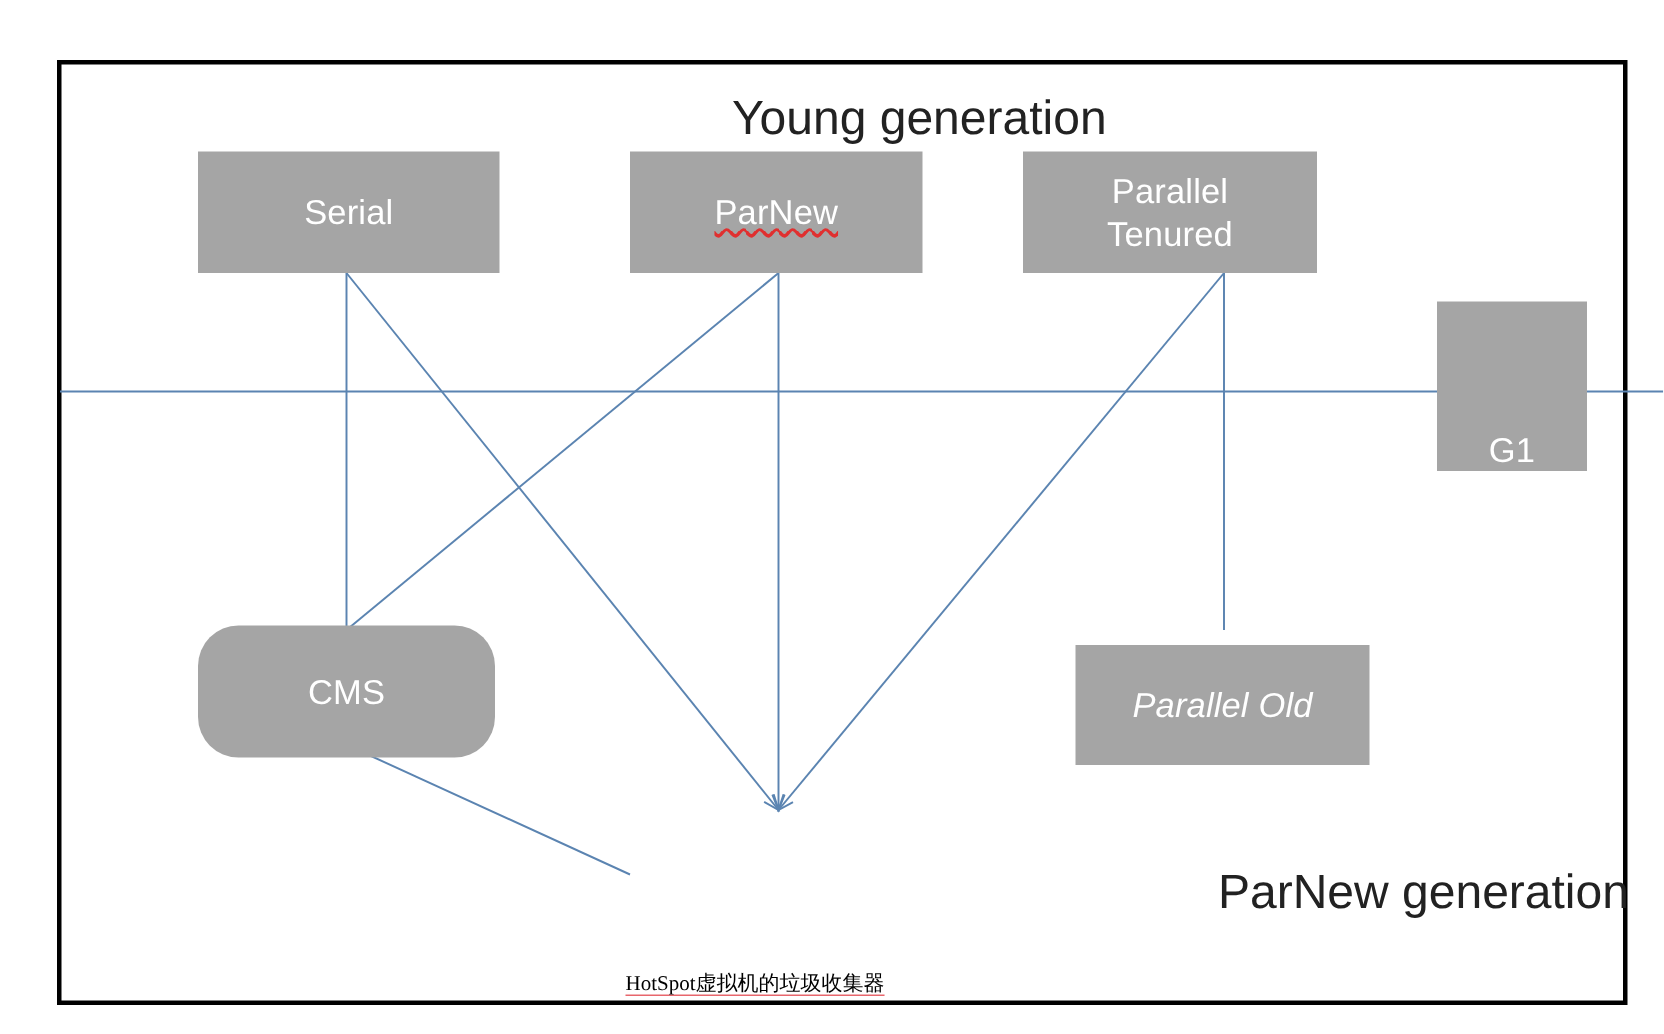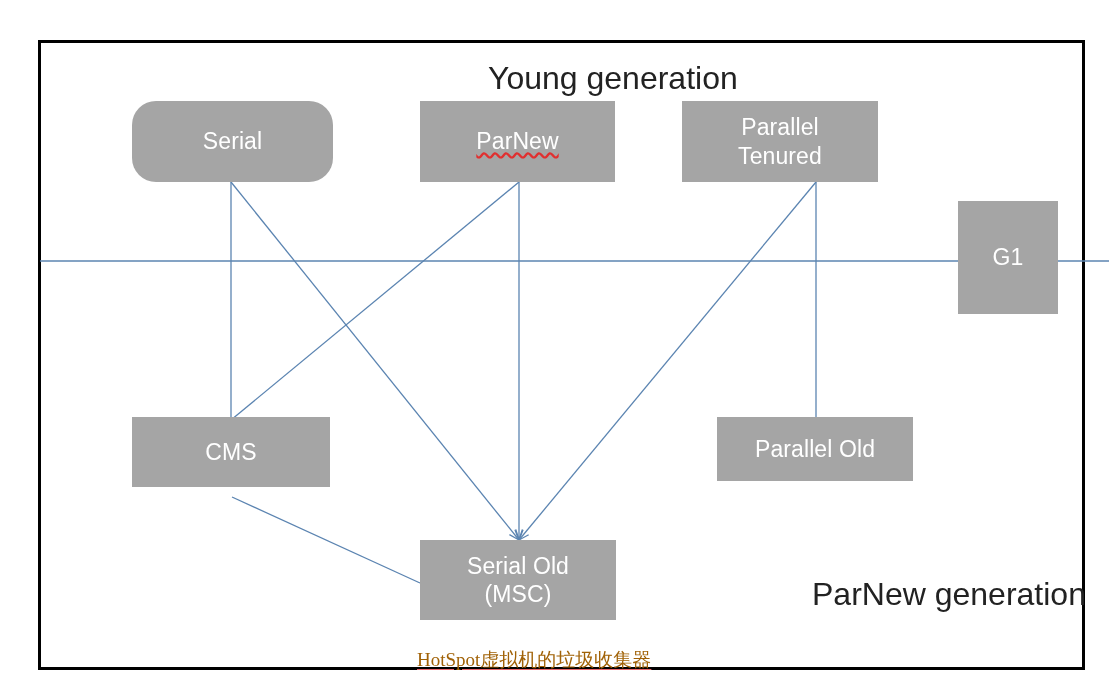--- a/index.html
+++ b/index.html
@@ -58,22 +58,22 @@
   }
   .plain-label {
     position: absolute;
     color: #222222;
     font-size: 32px;
     font-family: "Liberation Sans", sans-serif;
     white-space: nowrap;
   }
   #caption {
     position: absolute;
-    color: #a16207;
-    font-size: 19px;
+    color: #000000;
+    font-size: 14px;
     font-family: "Liberation Serif", serif;
     white-space: nowrap;
     text-decoration: underline;
     text-decoration-color: #e8666c;
     text-underline-offset: 3px;
   }
 </style>
 </head>
 <body>
 
@@ -90,49 +90,45 @@
         <polyline points="514.9198748364572,529.7846890086583 519,540 523.0801251635428,529.7846890086583" fill="none" stroke="#5b84b1" stroke-width="1.3"></polyline>
         <line x1="519" y1="182" x2="231" y2="420" stroke="#5b84b1" stroke-width="1.3"></line>
         <line x1="816" y1="182" x2="816" y2="420" stroke="#5b84b1" stroke-width="1.3"></line>
         <line x1="816" y1="182" x2="519" y2="540" stroke="#5b84b1" stroke-width="1.3"></line>
         <polyline points="522.3822030212694,529.532875145346 519,540 528.6625693264735,534.7431231694958" fill="none" stroke="#5b84b1" stroke-width="1.3"></polyline>
         <line x1="232" y1="497" x2="420" y2="583" stroke="#5b84b1" stroke-width="1.3"></line>
       </g>
     <line id="divider-line" x1="40" y1="261" x2="1109" y2="261" stroke="#5b84b1" stroke-width="1.4"></line>
   </svg>
 
-  <div class="gc-box" style="left:132px;top:101px;width:201px;height:81px;border-radius:24px;">
+  <div class="gc-box" style="left:132px;top:101px;width:201px;height:81px;">
     <span class="lbl">Serial</span>
   </div>
 
   <div class="gc-box" style="left:420px;top:101px;width:195px;height:81px;align-items:center;">
     <span class="lbl spellcheck">ParNew</span>
   </div>
 
   <div class="gc-box" style="left:682px;top:101px;width:196px;height:81px;flex-direction:column;">
     <span class="lbl">Parallel</span>
     <span class="lbl">Tenured</span>
   </div>
 
-  <div class="gc-box" style="left:958px;top:201px;width:100px;height:113px;">
+  <div class="gc-box" style="left:958px;top:201px;width:100px;height:113px;align-items:flex-end;">
     <span class="lbl">G1</span>
   </div>
 
-  <div class="gc-box" style="left:132px;top:417px;width:198px;height:70px;">
+  <div class="gc-box" style="left:132px;top:417px;width:198px;height:88px;border-radius:27px;">
     <span class="lbl">CMS</span>
   </div>
 
-  <div class="gc-box" style="left:717px;top:417px;width:196px;height:64px;">
+  <div class="gc-box" style="left:717px;top:430px;width:196px;height:80px;font-style:italic;">
     <span class="lbl">Parallel Old</span>
   </div>
 
-  <div class="gc-box" style="left:420px;top:540px;width:196px;height:80px;flex-direction:column;">
-    <span class="lbl">Serial Old</span>
-    <span class="lbl">(MSC)</span>
-  </div>
 
   <div class="plain-label" style="left:488px;top:60px;">Young generation</div>
 
   <div class="plain-label" style="left:812px;top:576px;">ParNew generation</div>
 
   <div id="caption" style="left:417px;top:647px;">HotSpot虚拟机的垃圾收集器</div>
 
 </div>
 
 </body></html>

